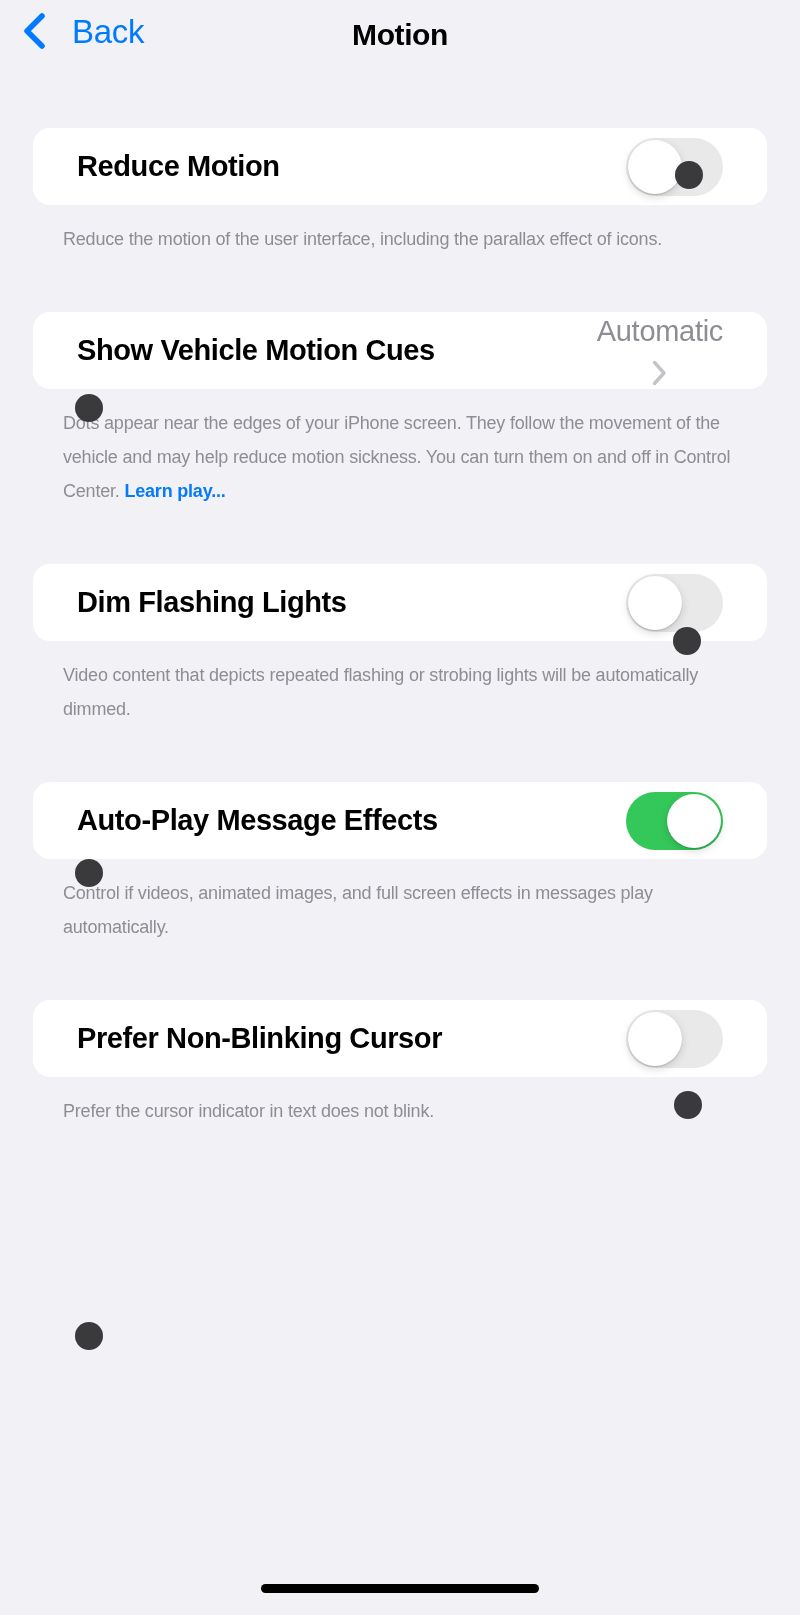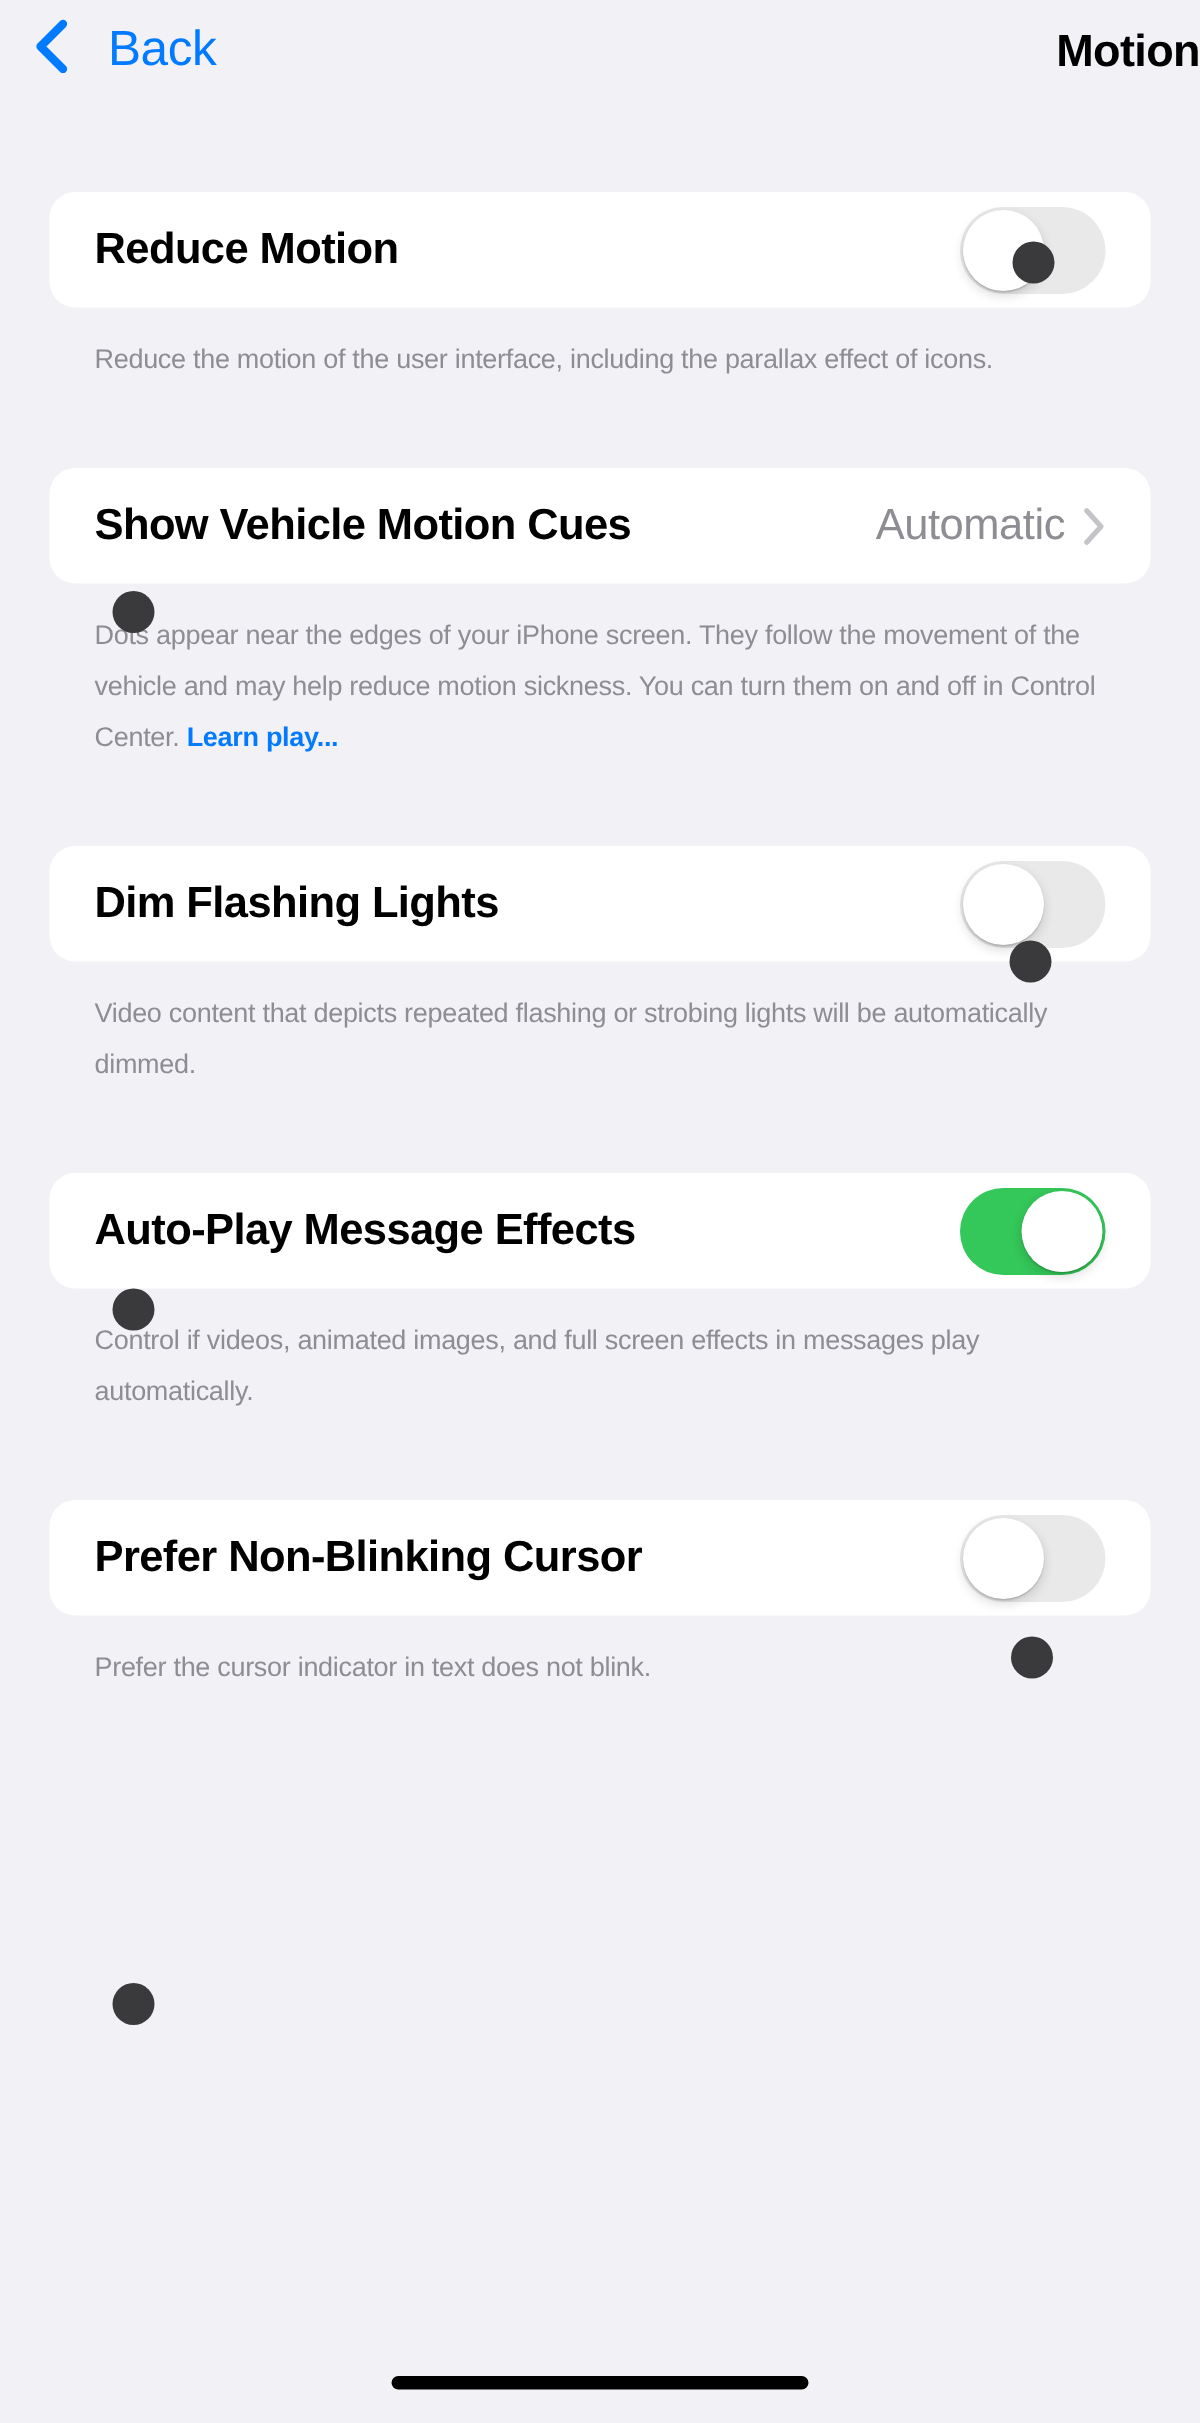--- a/index.html
+++ b/index.html
@@ -43,40 +43,40 @@
   .back-label {
     font-size: 33px;
     font-weight: 400;
     color: #007aff;
     letter-spacing: -0.3px;
     line-height: 1;
   }
   .nav-title {
     position: absolute;
     left: 0; right: 0;
-    text-align: right;
+    text-align: center;
     font-size: 30px;
     font-weight: 700;
     color: #000;
     letter-spacing: -0.4px;
     top: 18px;
   }
 
   
   .card {
     margin: 0 33px;
     background: #ffffff;
     border-radius: 17px;
     overflow: hidden;
   }
   .row {
     display: flex;
     align-items: center;
     justify-content: space-between;
-    padding: 0 30px;
+    padding: 0 44px;
     min-height: 77px;
     position: relative;
   }
   .row + .row::before {
     content: "";
     position: absolute;
     left: 30px;
     right: 0;
     top: 0;
     height: 1px;
@@ -85,20 +85,21 @@
   .row-label {
     font-size: 29px;
     font-weight: 700;
     color: #000;
     letter-spacing: -0.4px;
   }
   .row-right {
     display: flex;
     align-items: center;
     gap: 12px;
+    flex-direction: column;
   }
   .row-value {
     font-size: 29px;
     color: #8d8d93;
     font-weight: 400;
     letter-spacing: -0.3px;
   }
   .disclosure {
     display: block;
     width: 15px;

